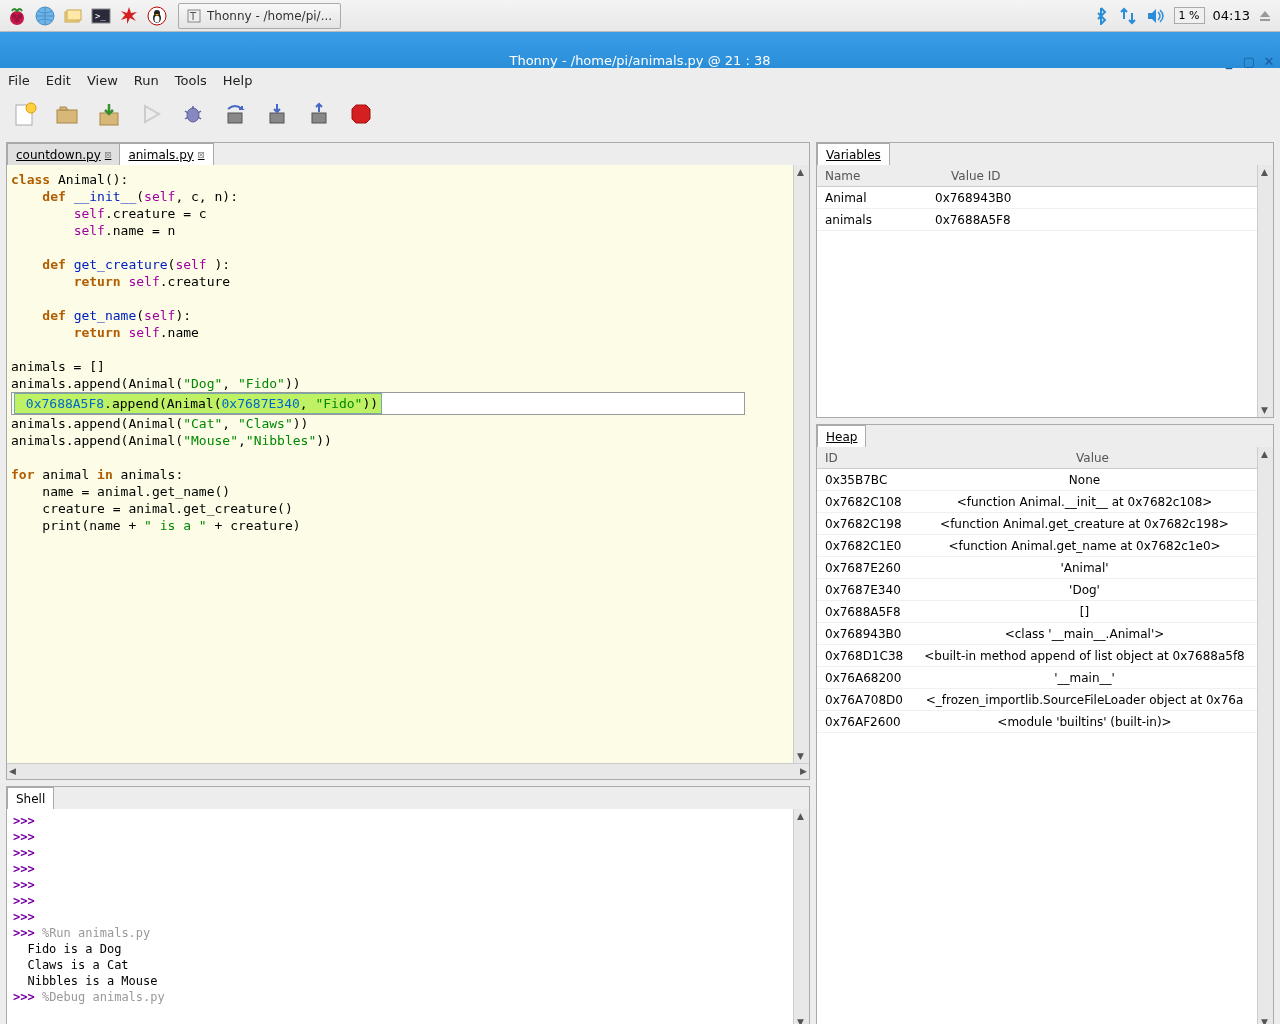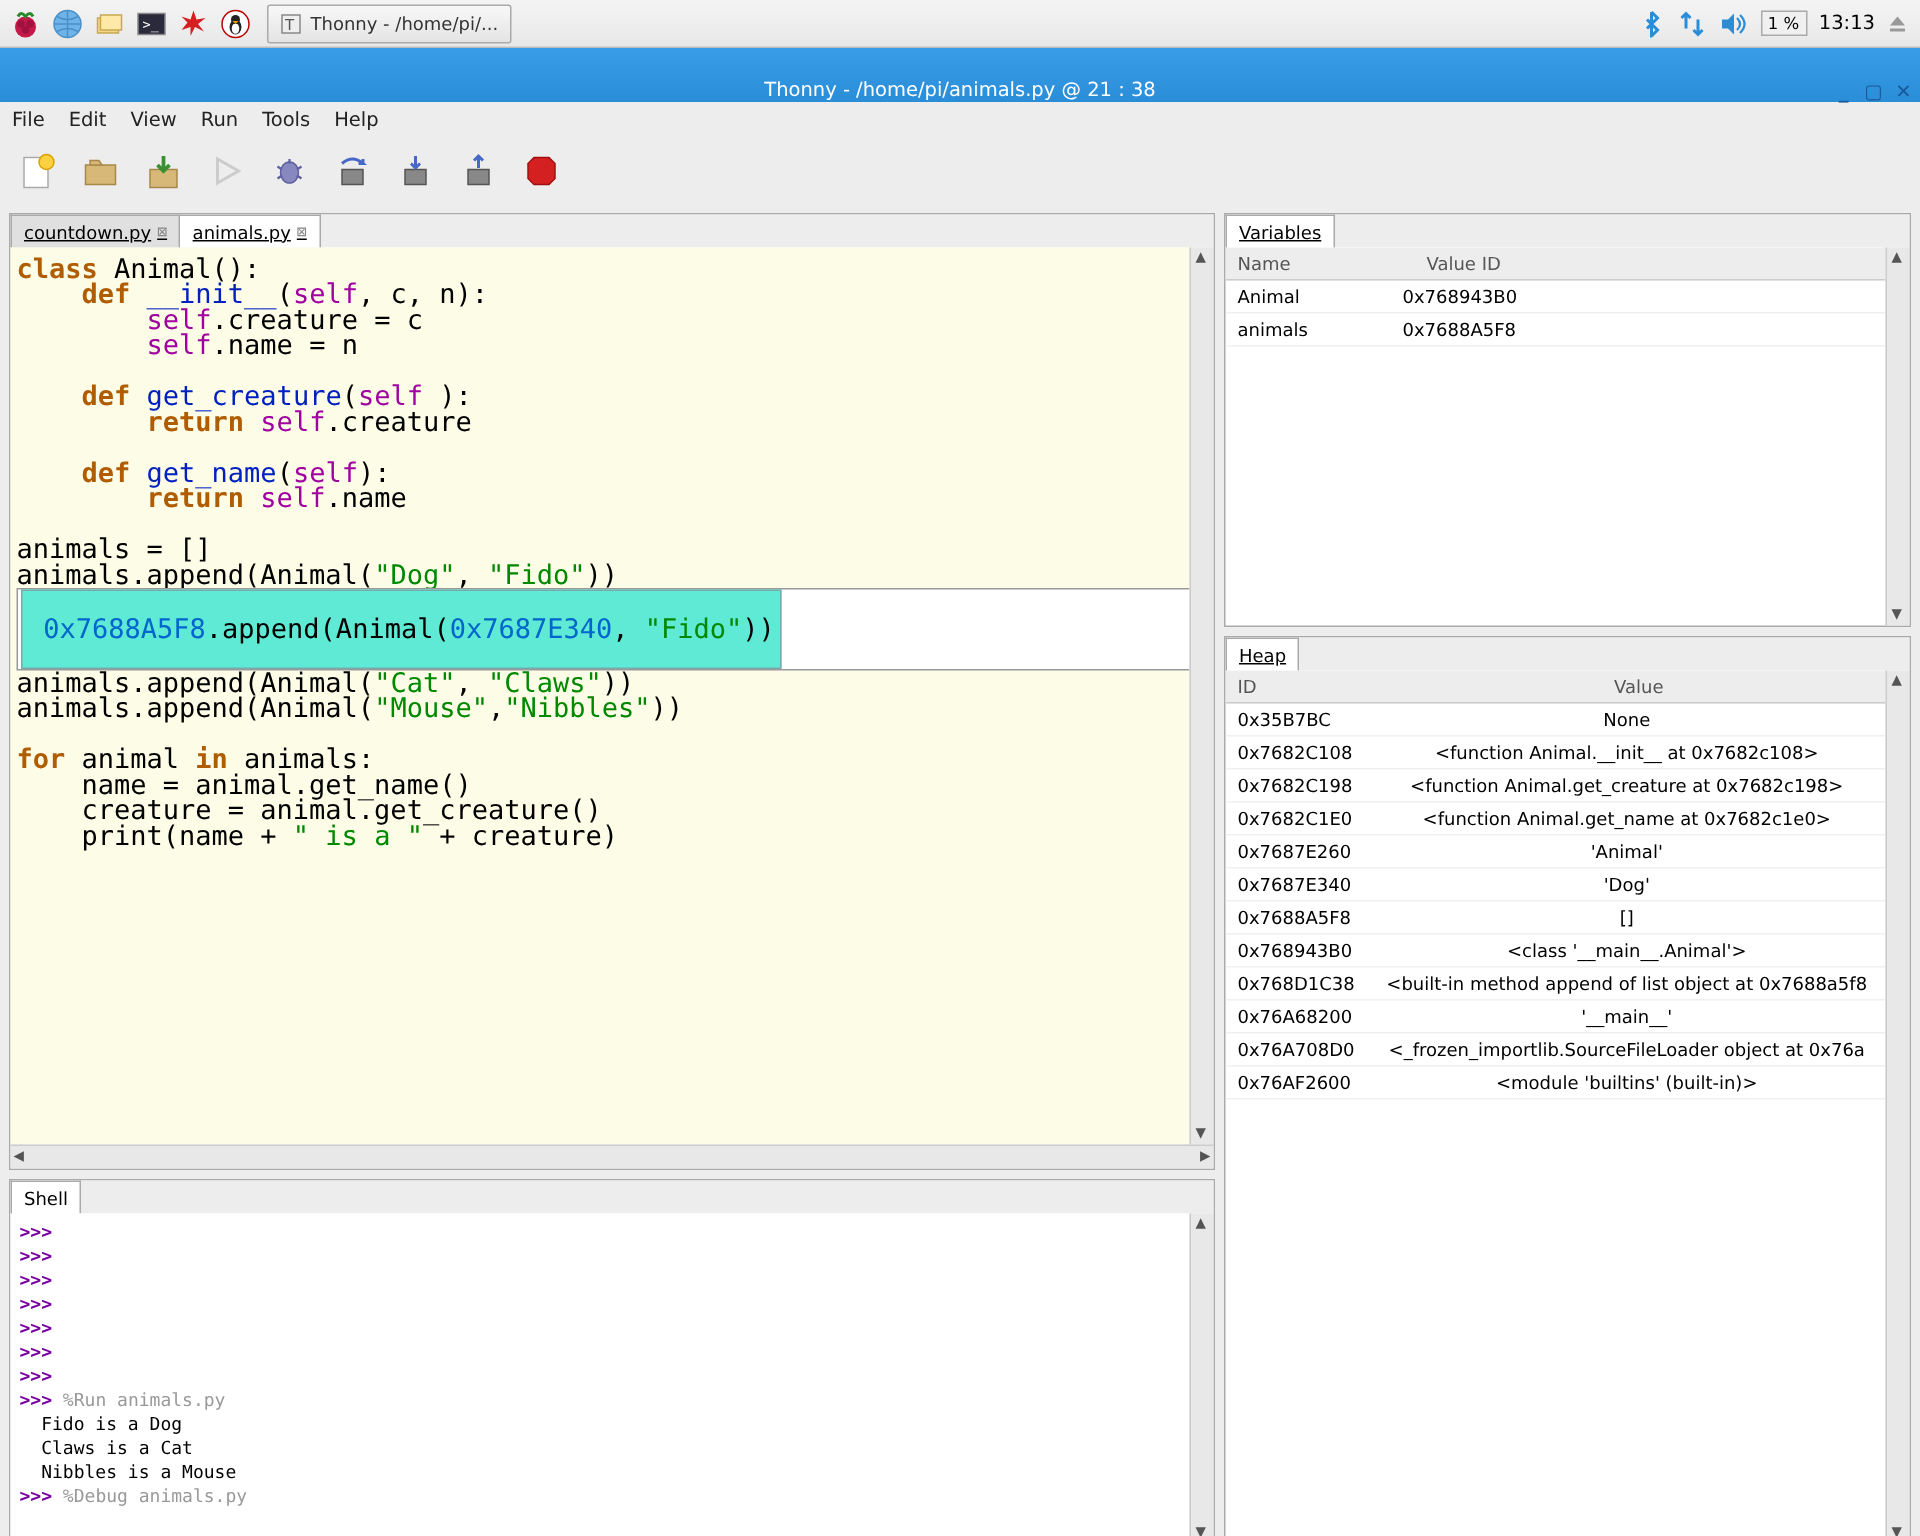--- a/index.html
+++ b/index.html
@@ -20,34 +20,34 @@
 .main-area { display:flex; height:calc(1024px - 32px - 24px - 24px - 44px); }
 .left-col { width:816px; display:flex; flex-direction:column; padding:6px; gap:6px; }
 .right-col { width:464px; display:flex; flex-direction:column; padding:6px 6px 6px 0; gap:6px; }
 .panel { border:1px solid #aaa; background:#fff; position:relative; display:flex; flex-direction:column; }
 .tabs-row { display:flex; background:#ededed; height:22px;text-decoration:underline; }
 .tab { display:flex; align-items:center; padding:0 8px; border:1px solid #aaa; border-bottom:none; background:#ededed; font-size:12px; height:22px; margin-right:-1px; gap:4px; }
 .tab.active { background:#fff; }
 .tab.inactive { background:#e0e0e0; }
 .tab-close { font-family: monospace; color:#888; font-size:11px; }
 .editor-wrap { flex:1; display:flex; position:relative; }
-.editor { flex:1; background:#fdfde7; font-family:"DejaVu Sans Mono",monospace; font-size:18px; line-height:17px; padding:6px 4px; overflow:hidden; white-space:pre; color:#000; }
+.editor { flex:1; background:#fdfde7; font-family:"DejaVu Sans Mono",monospace; font-size:13px; line-height:17px; padding:6px 4px; overflow:hidden; white-space:pre; color:#000; }
 .scrollbar-v { width:16px; background:#e8e8e8; border-left:1px solid #ccc; position:relative; }
 .scrollbar-v::before { content:'▲'; position:absolute; top:2px; left:3px; font-size:9px; color:#555;}
 .scrollbar-v::after { content:'▼'; position:absolute; bottom:2px; left:3px; font-size:9px; color:#555;}
 .scrollbar-h { height:16px; background:#e8e8e8; border-top:1px solid #ccc; position:relative; }
 .scrollbar-h::before { content:'◀'; position:absolute; left:2px; top:2px; font-size:9px; color:#555;}
 .scrollbar-h::after { content:'▶'; position:absolute; right:2px; top:2px; font-size:9px; color:#555;}
 .kw { color:#b05c00; font-weight:bold; }
 .kw2 { color:#b05c00; font-weight:bold; }
 .def { color:#0020c0; }
 .self { color:#a000a0; }
 .str { color:#008800; }
 .addr { color:#0066cc; }
-.py-box { border:1.5px solid #7aa; background:#5eead4; padding:17px 3px; display:inline-block; }
+.py-box { border:1.5px solid #7aa; background:#bef264; padding:1px 3px; display:inline-block; }
 .dbg-line { background:#fff; border:1px solid #999; display:inline-block; padding:0 2px;}
 .shell-panel { height:244px; display:flex; flex-direction:column; }
 .shell-tab-row { display:flex; background:#ededed; height:22px; }
 .shell-content { flex:1; display:flex; }
 .shell-text { flex:1; background:#fff; font-family:"DejaVu Sans Mono",monospace; font-size:12px; line-height:16px; padding:4px 6px; white-space:pre; color:#000; }
 .prompt { color:#7800a0; font-weight:bold; }
 .faded { color:#999; }
 .vars-panel { height:276px; }
 .heap-panel { flex:1; }
 .panel-inner { flex:1; display:flex; }
@@ -122,21 +122,21 @@
         <path d="M9 1 L13 5 L6 12 M6 6 L13 13 L9 17 L9 1" stroke="#2a8dd8" stroke-width="2" fill="none"></path>
       </svg>
     <svg width="20" height="18">
         <path d="M6 2 L6 12 M3 5 L6 2 L9 5 M14 16 L14 6 M11 13 L14 16 L17 13" stroke="#2a8dd8" stroke-width="2" fill="none"></path>
       </svg>
     <svg width="20" height="18">
         <polygon points="2,6 6,6 10,2 10,16 6,12 2,12" fill="#2a8dd8"></polygon>
         <path d="M12 5 Q16 9 12 13 M14 3 Q20 9 14 15" stroke="#2a8dd8" fill="none" stroke-width="1.5"></path>
       </svg>
     <span class="tray-box">1 %</span>
-    <span style="font-size:13px;">13:13</span>
+    <span style="font-size:13px;">04:13</span>
     <svg width="14" height="14">
         <polygon points="7,2 12,8 2,8" fill="#999"></polygon>
         <rect x="2" y="10" width="10" height="2" fill="#999"></rect>
       </svg>
   </div>
 </div>
 
 <div class="titlebar">
   <span class="titlebar-text">Thonny  -  /home/pi/animals.py  @  21 : 38</span>
   <div class="titlebar-btns">

